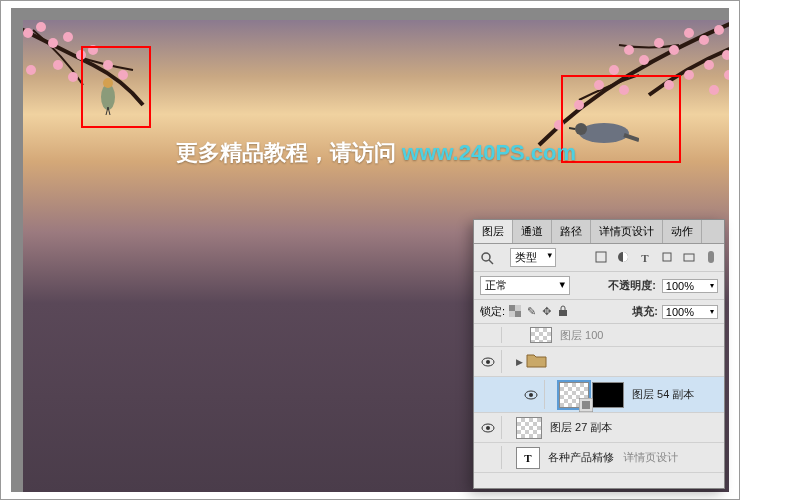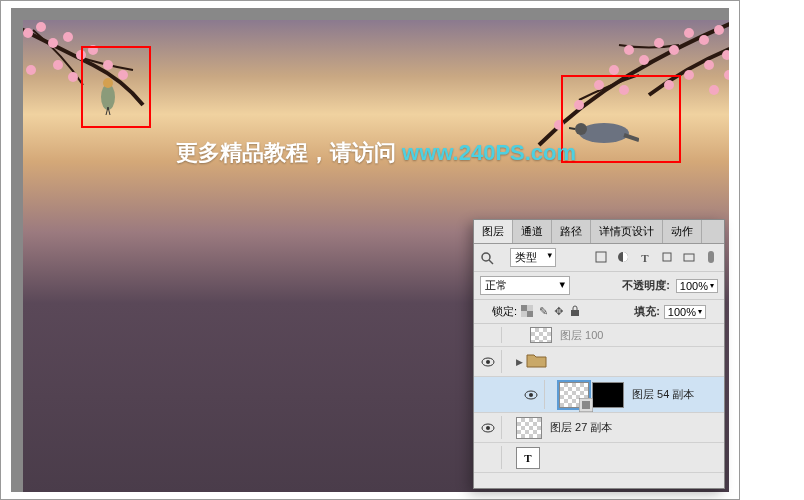--- a/index.html
+++ b/index.html
@@ -130,26 +130,26 @@
   gap: 6px;
 }
 .blend-select {
   border: 1px solid #aaa; background: #fff;
   padding: 1px 4px; width: 90px;
   display: flex; justify-content: space-between;
 }
 .opacity-label { margin-left: auto; color: #333; font-weight: bold; }
 .pct-box {
   border: 1px solid #aaa; background: #fff;
-  padding: 0 3px; display: flex; align-items: center; gap: 2px;
+  padding: 0 3px; display: flex; align-items: center; gap: 16px;
 }
 
 .lock-row {
   display: flex; align-items: center;
-  padding: 4px 18px;
+  padding: 4px 6px;
   border-bottom: 1px solid #ccc;
   gap: 4px;
 }
 .lock-icons { display: flex; gap: 6px; align-items: center; }
 .lock-icons span { color: #555; }
 
 .layer-list { background: #e8e8e8; }
 .layer-row {
   display: flex; align-items: center;
   padding: 3px 0;
@@ -393,17 +393,18 @@
           </div>
         <div class="indent"></div>
         <div class="thumb checker"></div>
         <div class="layer-name">图层 27 副本</div>
       </div>
 
       <div class="layer-row">
         <div class="vis-col"></div>
         <div class="indent"></div>
         <div class="t-icon">T</div>
+        <div class="layer-name"><span>各种产品精修</span> &nbsp; <span style="color:#888">详情页设计</span></div>
       </div>
 
     </div>
   </div>
 </div>
 
 </body></html>

